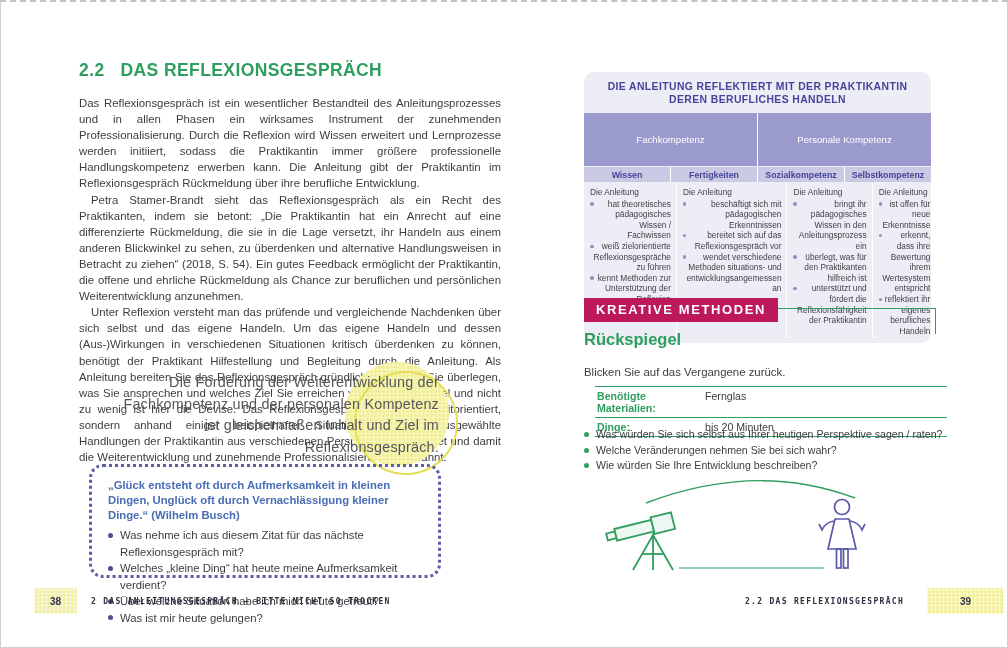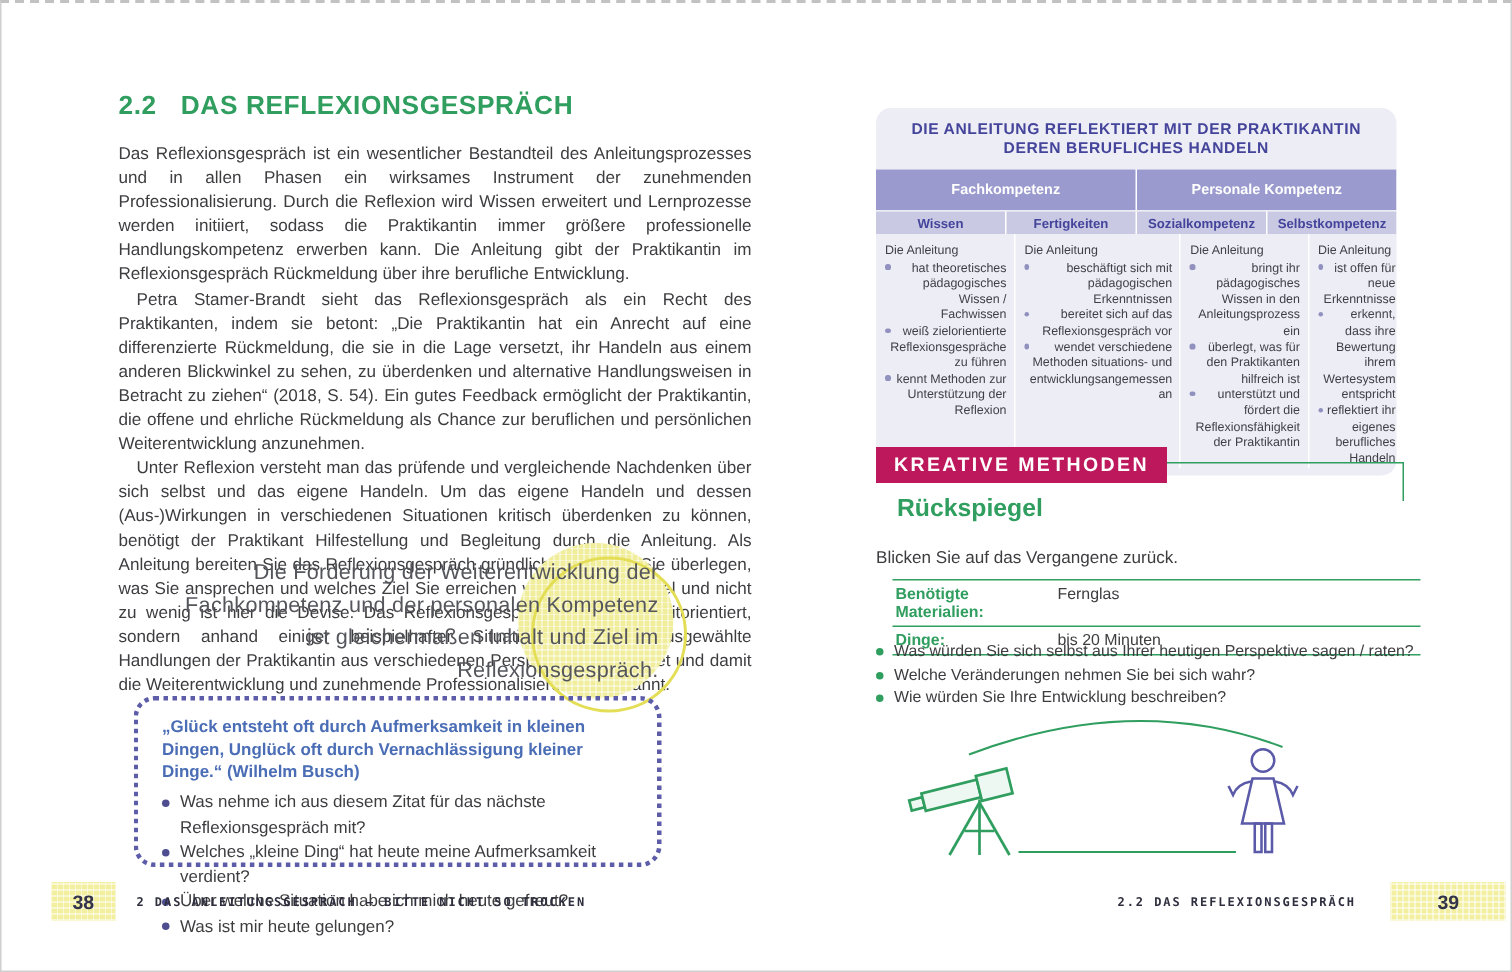--- a/index.html
+++ b/index.html
@@ -42,21 +42,21 @@
   }
   .dotted-box .dquote {
     font-size:11.3px; line-height:15px; font-weight:bold; color:#4a6db5; margin-bottom:4px;
   }
   .qrow { display:flex; gap:7px; font-size:11.3px; line-height:16.6px; color:#3d3d40; }
   .qrow .dot { flex:none; width:5px; height:5px; border-radius:50%; background:#4d4d8f; margin-top:5.5px; }
   .footer-left  { position:absolute; left:0; top:586px; height:26px; display:flex; align-items:center; }
   .footer-right { position:absolute; right:0; top:586px; height:26px; display:flex; align-items:center; }
   .pagenum-box {
     height:26px; display:flex; align-items:center; justify-content:center;
-    background:#f2ef9f; font-weight:bold; font-size:13px; color:#33334a;
+    background:#f2ef9f; font-weight:bold; font-size:10px; color:#33334a;
     background-image:
       repeating-linear-gradient(0deg, rgba(255,255,255,.5) 0 1px, transparent 1px 4px),
       repeating-linear-gradient(90deg, rgba(255,255,255,.5) 0 1px, transparent 1px 4px);
   }
   .pagenum-box.left  { width:43px; margin-left:33px; }
   .pagenum-box.right { width:77px; margin-right:3px; }
   .running-title {
     font-family:"DejaVu Sans Mono", monospace; font-size:8px; letter-spacing:1.3px;
     color:#2e2e3e; font-weight:bold;
   }
@@ -66,22 +66,22 @@
   .ref-table {
     position:absolute; left:583px; top:70px; width:347px; background:#ededf6;
     border-radius:10px; overflow:hidden; padding-bottom:5px;
   }
   .ref-table .t-title {
     text-align:center; color:#44449b; font-weight:bold; font-size:10.4px;
     line-height:12.5px; letter-spacing:0.4px; padding:9px 6px 7px 6px;
   }
   .grp-row { display:flex; gap:1px; background:#ffffff; }
   .grp-cell {
-    flex:1; background:#9a9ace; color:#ffffff; font-weight:bold; font-size:9.6px;
-    text-align:center; padding:8px 0;
+    flex:1; background:#9a9ace; color:#ffffff; font-weight:normal; font-size:9.6px;
+    text-align:center; padding:21px 0;
   }
   .sub-row { display:flex; gap:1px; background:#ffffff; margin-top:1px; }
   .sub-cell {
     flex:1; background:#c9c9e4; color:#44449b; font-weight:bold; font-size:8.8px;
     text-align:center; padding:2.5px 0;
   }
   .body-row { display:flex; }
   .body-col {
     flex:1; padding:5px 5px 2px 6px; font-size:8.3px; line-height:10.6px; color:#3f3f45;
   }
@@ -91,21 +91,21 @@
   .trow .tdot { flex:none; width:3.5px; height:3.5px; border-radius:50%; background:#9191bf; margin-top:3.6px; }
   
   .corner-line {
     position:absolute; left:700px; top:306px; width:235px; height:26px;
     border-top:1.5px solid #2f9e5f; border-right:1.5px solid #2f9e5f;
   }
   .method-banner {
     position:absolute; left:583px; top:296px; background:#be185d; color:#ffffff;
     font-weight:bold; font-size:13px; letter-spacing:1.6px; padding:4px 12px 5px 12px;
   }
-  .r-heading { position:absolute; left:597px; top:328px; font-size:16.5px; font-weight:bold; color:#2f9e5f; }
+  .r-heading { position:absolute; left:583px; top:328px; font-size:16.5px; font-weight:bold; color:#2f9e5f; }
   .r-intro   { position:absolute; left:583px; top:364px; font-size:11.4px; color:#3d3d40; }
   .materials { position:absolute; left:594px; top:384px; width:352px; }
   .mat-row { display:flex; border-top:1.4px solid #2f9e5f; padding:3px 0 3px 2px; }
   .mat-row:last-child { border-bottom:1.4px solid #2f9e5f; }
   .mat-label { flex:0 0 108px; font-size:10.6px; font-weight:bold; color:#2f9e5f; }
   .mat-value { font-size:10.6px; color:#3d3d40; }
   .questions { position:absolute; left:583px; top:425px; width:370px; }
   .grow { display:flex; gap:7px; font-size:10.6px; line-height:15.6px; color:#3d3d40; }
   .grow .gdot { flex:none; width:5px; height:5px; border-radius:50%; background:#2f9e5f; margin-top:5px; }
   .illustration { position:absolute; left:588px; top:465px; }

